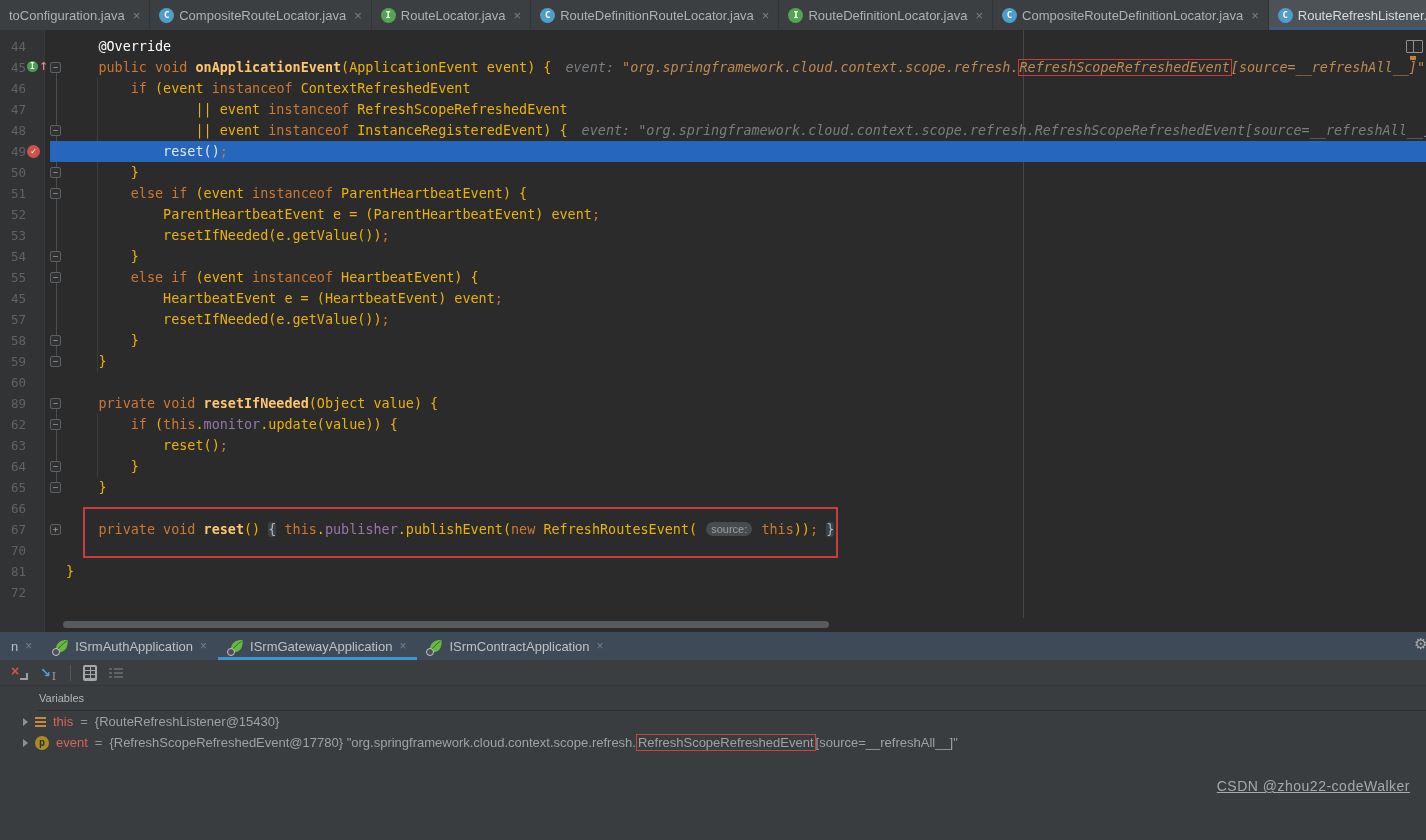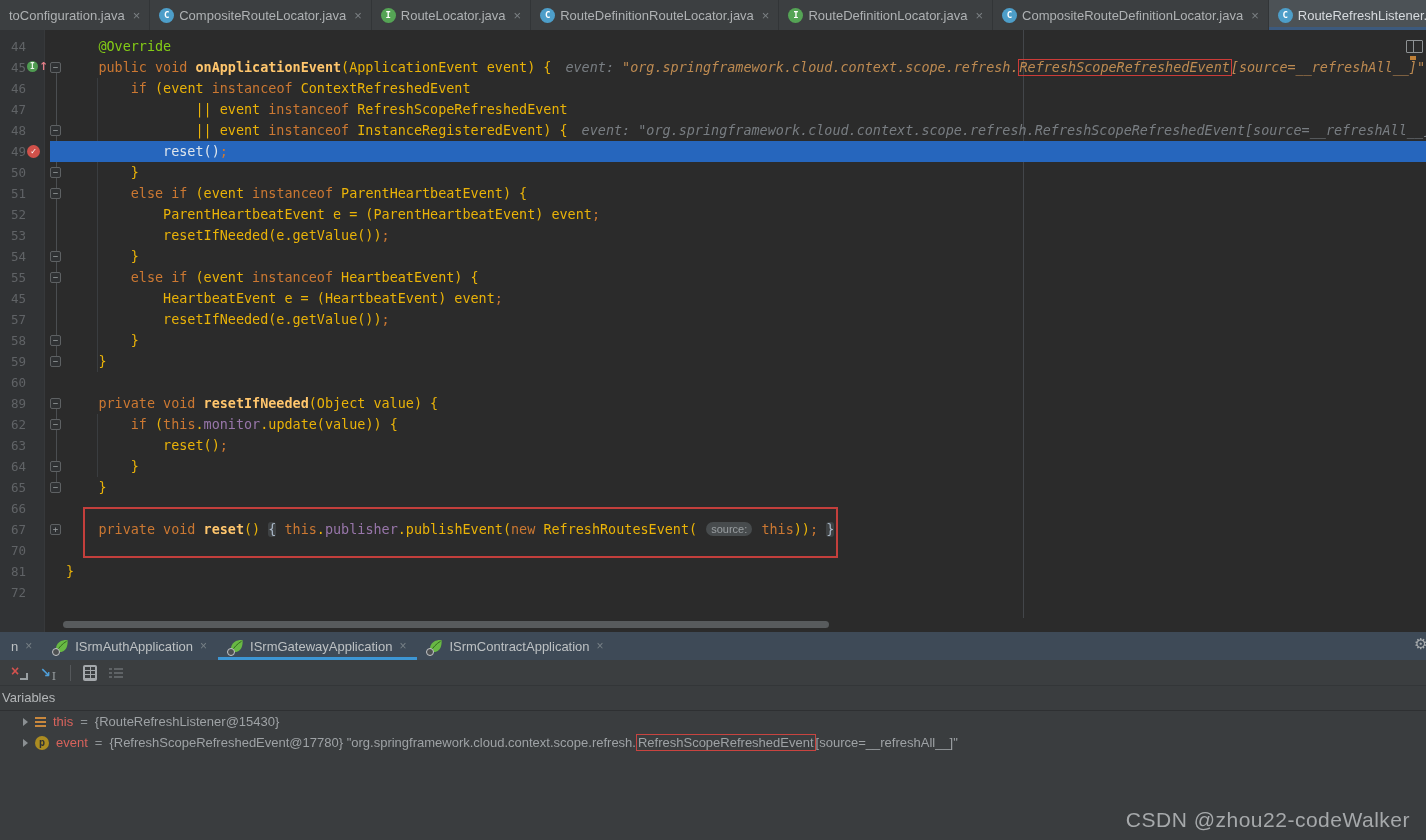--- a/index.html
+++ b/index.html
@@ -27,21 +27,21 @@
   .lnum{position:absolute;left:0;top:0;width:26px;text-align:right;font:12.5px/21px "DejaVu Sans Mono",monospace;color:#606366;}
   .g-ovr{position:absolute;left:27px;top:4px;display:flex;align-items:center;gap:1px;}
   .g-ovr .c{width:11px;height:11px;border-radius:50%;background:#4f9b51;color:#eaf5ea;
             font:bold 8px/11px "DejaVu Sans Mono",monospace;text-align:center;}
   .g-ovr .arr2{color:#e57e87;font:bold 11px/11px "DejaVu Sans",sans-serif;}
   .g-bp{position:absolute;left:27px;top:4px;width:13px;height:13px;border-radius:50%;background:#d1514a;
         color:#fff;font:bold 8px/13px "DejaVu Sans",sans-serif;text-align:center;}
   .fold{position:absolute;left:50px;top:5px;width:11px;height:11px;box-sizing:border-box;border:1px solid #5e6163;
         border-radius:2px;color:#9da1a3;font:9px/9px "DejaVu Sans Mono",monospace;text-align:center;background:#2f3133;z-index:2;}
   .codetext{position:absolute;left:66px;top:0;margin:0;font:13.45px/21px "DejaVu Sans Mono",monospace;white-space:pre;z-index:1;}
-  .tk-k{color:#cc7832;} .tk-a{color:#84cc16;} .tk-m{color:#ffc66d;font-weight:bold;}
+  .tk-k{color:#cc7832;} .tk-a{color:#ffffff;} .tk-m{color:#ffc66d;font-weight:bold;}
   .tk-d{color:#eab308;} .tk-f{color:#9876aa;}
   .tk-pill{background:#3e4143;border-radius:3px;color:#a9b7c6;}
   .tk-ph{display:inline-block;background:#474b4d;border-radius:8px;color:#999ea1;
          font:11px/14px "Liberation Sans",sans-serif;padding:0 5px;vertical-align:1px;margin:0 1px;}
   .line.exec .tk-d{color:#dfe6ec;}
   .hint{margin-left:14px;font-style:italic;}
   .hint .hl{color:#787d82;} .hint .hs{color:#bd8a51;}
   .rbox{border:1px solid #cc3b38;padding:0 1px;margin:0 -1px;}
 
   .vguide{position:absolute;width:1px;background:#43464a;}
@@ -74,33 +74,33 @@
   .calc{width:14px;height:16px;background:#a4a8ab;border-radius:2px;padding:2px;box-sizing:border-box;}
   .calc .grid{display:grid;grid-template-columns:1fr 1fr;grid-template-rows:1fr 1fr 1fr;gap:1px;height:100%;}
   .calc .grid i{background:#3b3e40;display:block;}
   .tsep{width:1px;height:16px;background:#55585b;flex:0 0 auto;}
   .vopts{display:flex;flex-direction:column;gap:2px;opacity:.5;}
   .vopts .row{display:flex;gap:2px;align-items:center;}
   .vopts .sq{width:3px;height:2px;background:#83898c;}
   .vopts .bar{width:9px;height:2px;background:#83898c;}
 
   #vars-panel{position:absolute;left:0;top:686px;width:1426px;height:154px;background:#3a3d3f;}
-  #vars-header{position:relative;height:24px;border-bottom:1px solid #2e3032;color:#b4b7b9;font-size:13px;line-height:24px;padding-left:2px;}
+  #vars-header{position:relative;height:24px;border-bottom:1px solid #2e3032;color:#b4b7b9;font-size:11px;line-height:24px;padding-left:2px;margin-left:37px;}
   .var-row{display:flex;align-items:center;gap:7px;height:21px;padding-left:14px;font-size:13px;}
   .tri{width:0;height:0;border-left:5px solid #8b9093;border-top:4px solid transparent;border-bottom:4px solid transparent;margin-left:9px;flex:0 0 auto;}
   .vicon-this{display:flex;flex-direction:column;gap:2px;flex:0 0 auto;}
   .vicon-this i{display:block;width:11px;height:2px;background:#c9883d;}
   .vicon-p{width:14px;height:14px;border-radius:50%;background:#ab8c21;color:#2e3133;
            font:bold 10px/14px "DejaVu Sans Mono",monospace;text-align:center;flex:0 0 auto;}
   .vname{color:#d8635c;}
   .veq{color:#8f9497;}
   .vval{color:#9ea2a5;}
   .rbox2{border:1px solid #c84440;padding:0 1px;}
 
-  #watermark{position:absolute;right:16px;top:808px;color:#a6a9ab;font-size:21px;letter-spacing:.5px;}
+  #watermark{position:absolute;right:16px;top:778px;color:#a6a9ab;font-size:14px;letter-spacing:.5px;text-decoration:underline;}
 </style>
 </head>
 <body>
 
 <div class="stage">
 
   <div id="editor-tabs">
       <div class="etab">
         <span class="tlabel">toConfiguration.java</span>
         <span class="tclose">×</span>

